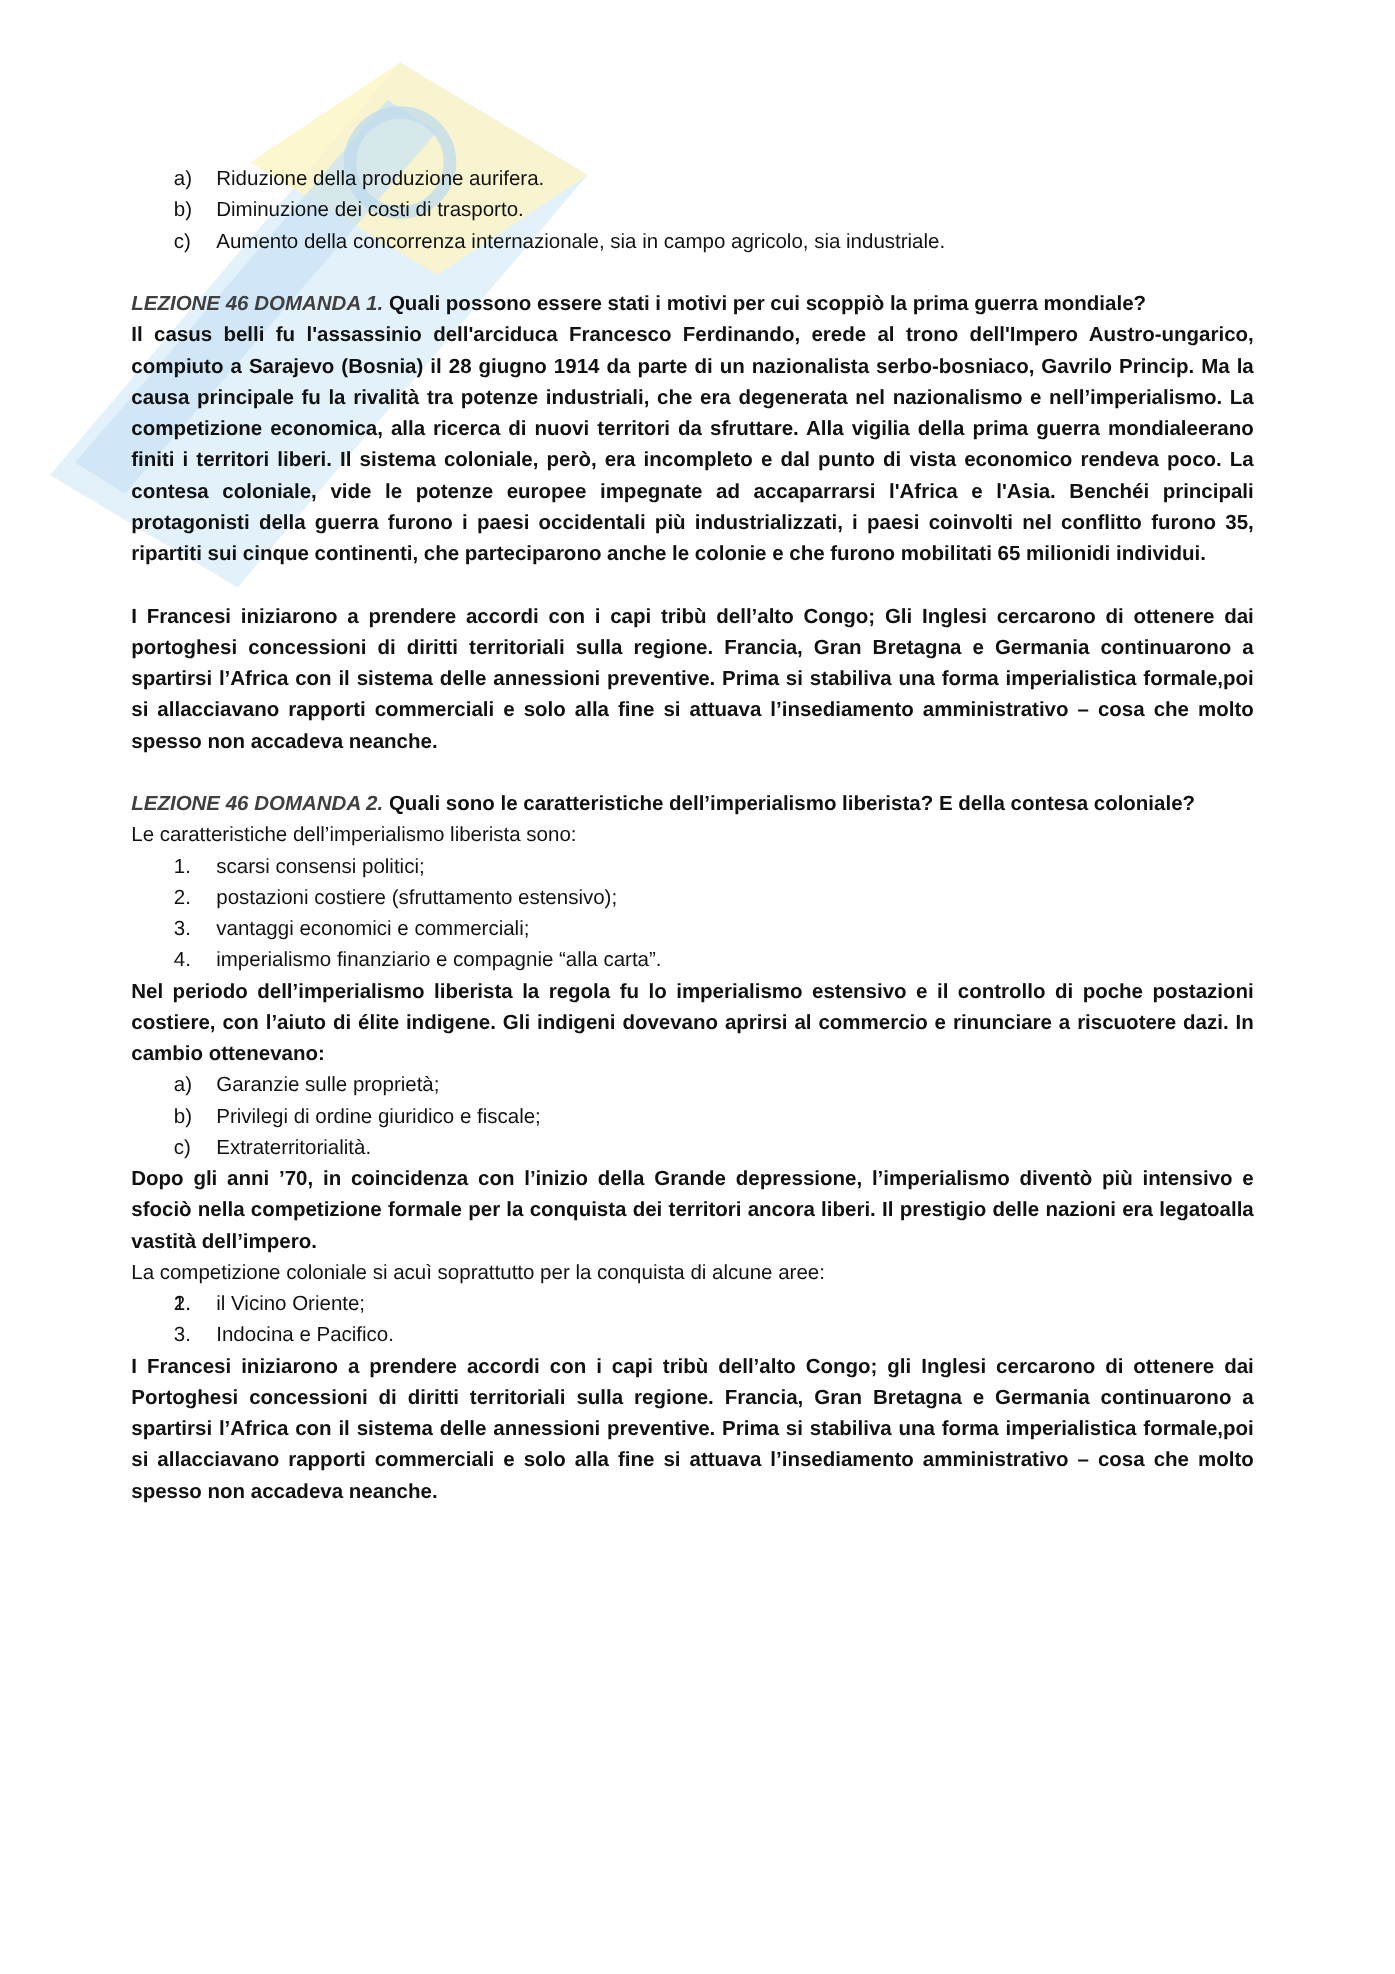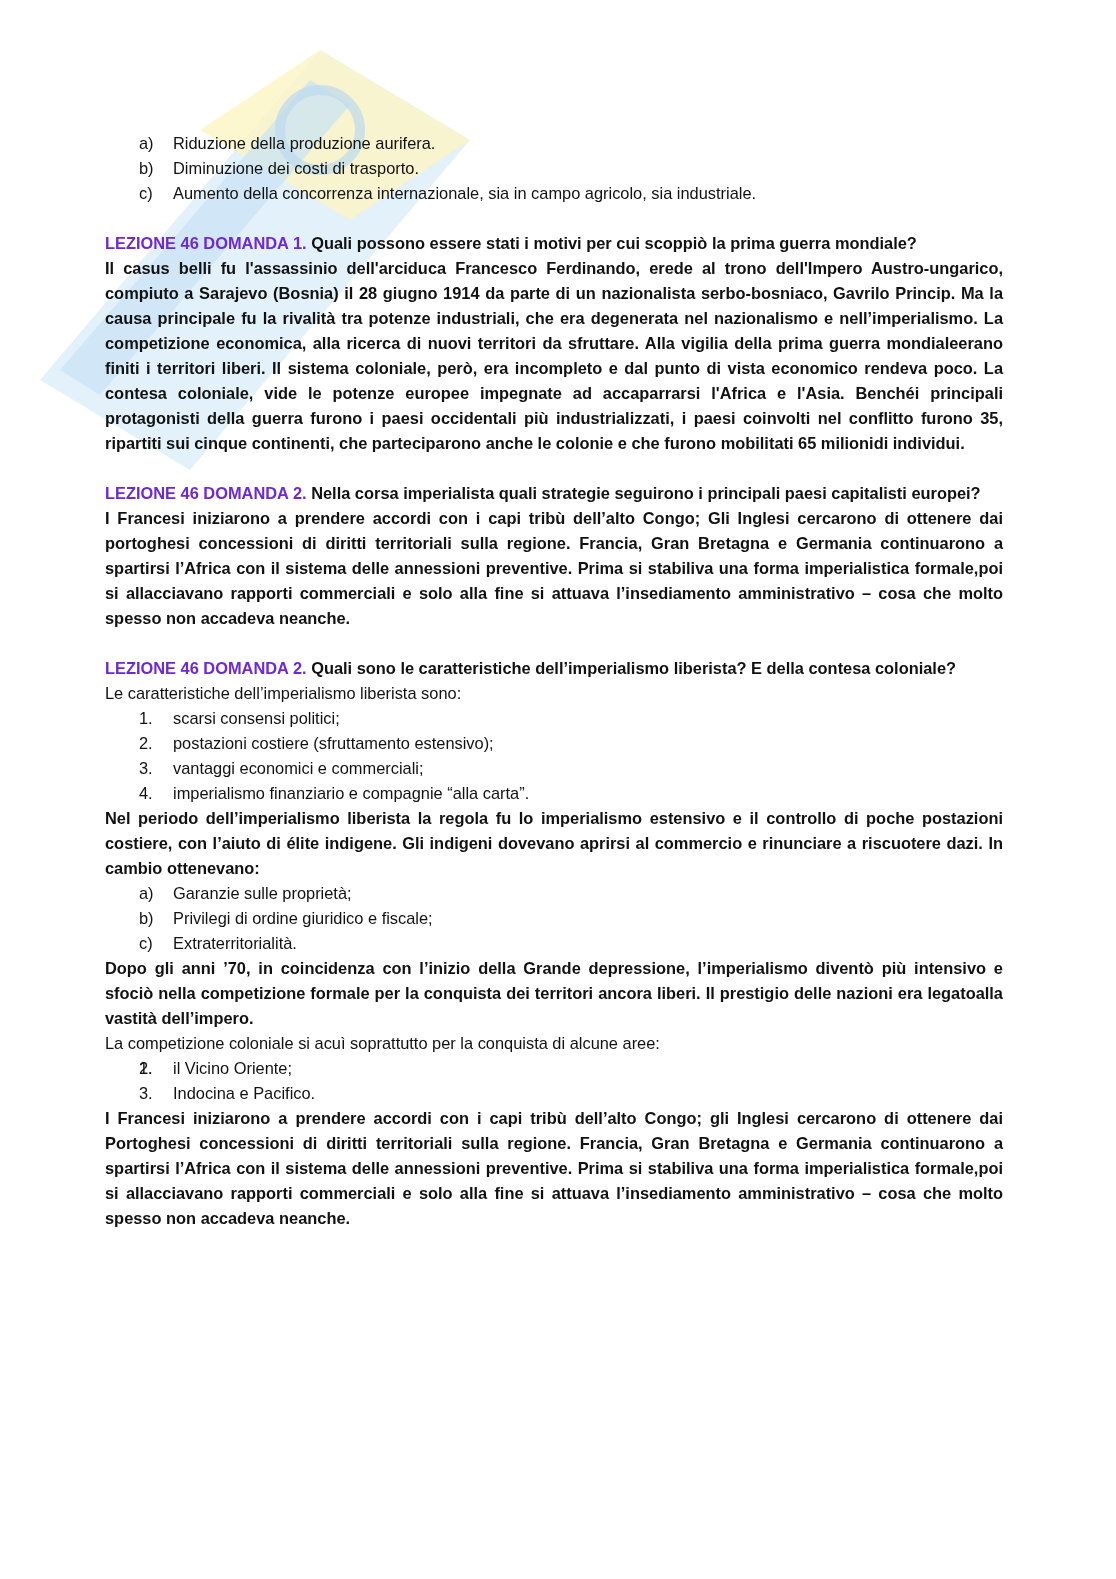--- a/index.html
+++ b/index.html
@@ -10,21 +10,21 @@
       font-family: "Liberation Sans", sans-serif;
       font-size: 16.4px; line-height: 25px; color: #111111;
     }
     p { margin: 0; }
     .just { text-align: justify; font-weight: bold; }
     .lst { margin: 0; padding: 0; list-style: none; }
     .lst li { position: relative; padding-left: 68px; }
     .lst li .mk { position: absolute; left: 34px; top: 0; }
     .gap { height: 25px; }
     .q { font-weight: bold; }
-    .q .lab { color: #6d28d9; }
+    .q .lab { color: #404040; font-style: italic; }
   </style>
 </head>
 <body>
 
 <svg class="watermark" viewBox="0 0 470 470">
   <polygon points="20,370 300,40 450,130 170,460" fill="#d9ecf8" opacity="0.75"></polygon>
   <polygon points="180,120 300,40 450,130 330,210" fill="#fdf5c4" opacity="0.8"></polygon>
   <polygon points="40,360 290,70 330,95 80,385" fill="#c9e2f5" opacity="0.7"></polygon>
   <circle cx="300" cy="120" r="40" fill="none" stroke="#bcdaf0" stroke-width="10" opacity="0.7"></circle>
 </svg>
@@ -37,21 +37,20 @@
     <li><span class="mk">c)</span><span>Aumento della concorrenza internazionale, sia in campo agricolo, sia industriale.</span></li>
   </ul>
 
   <div class="gap"></div>
 
   <p class="q"><span class="lab">LEZIONE 46 DOMANDA 1.</span> <span>Quali possono essere stati i motivi per cui scoppiò la prima guerra mondiale?</span></p>
   <p class="just">Il casus belli fu l'assassinio dell'arciduca Francesco Ferdinando, erede al trono dell'Impero Austro-ungarico, compiuto a Sarajevo (Bosnia) il 28 giugno 1914 da parte di un nazionalista serbo-bosniaco, Gavrilo Princip. Ma la causa principale fu la rivalità tra potenze industriali, che era degenerata nel nazionalismo e nell’imperialismo. La competizione economica, alla ricerca di nuovi territori da sfruttare. Alla vigilia della prima guerra mondialeerano finiti i territori liberi. Il sistema coloniale, però, era incompleto e dal punto di vista economico rendeva poco. La contesa coloniale, vide le potenze europee impegnate ad accaparrarsi l'Africa e l'Asia. Benchéi principali protagonisti della guerra furono i paesi occidentali più industrializzati, i paesi coinvolti nel conflitto furono 35, ripartiti sui cinque continenti, che parteciparono anche le colonie e che furono mobilitati 65 milionidi individui.</p>
 
   <div class="gap"></div>
 
-  <p class="q"><span class="lab">LEZIONE 46 DOMANDA 2.</span> <span>Nella corsa imperialista quali strategie seguirono i principali paesi capitalisti europei?</span></p>
   <p class="just">I Francesi iniziarono a prendere accordi con i capi tribù dell’alto Congo; Gli Inglesi cercarono di ottenere dai portoghesi concessioni di diritti territoriali sulla regione. Francia, Gran Bretagna e Germania continuarono a spartirsi l’Africa con il sistema delle annessioni preventive. Prima si stabiliva una forma imperialistica formale,poi si allacciavano rapporti commerciali e solo alla fine si attuava l’insediamento amministrativo – cosa che molto spesso non accadeva neanche.</p>
 
   <div class="gap"></div>
 
   <p class="q"><span class="lab">LEZIONE 46 DOMANDA 2.</span> <span>Quali sono le caratteristiche dell’imperialismo liberista? E della contesa coloniale?</span></p>
   <p>Le caratteristiche dell’imperialismo liberista sono:</p>
   <ul class="lst">
     <li><span class="mk">1.</span><span>scarsi consensi politici;</span></li>
     <li><span class="mk">2.</span><span>postazioni costiere (sfruttamento estensivo);</span></li>
     <li><span class="mk">3.</span><span>vantaggi economici e commerciali;</span></li>

